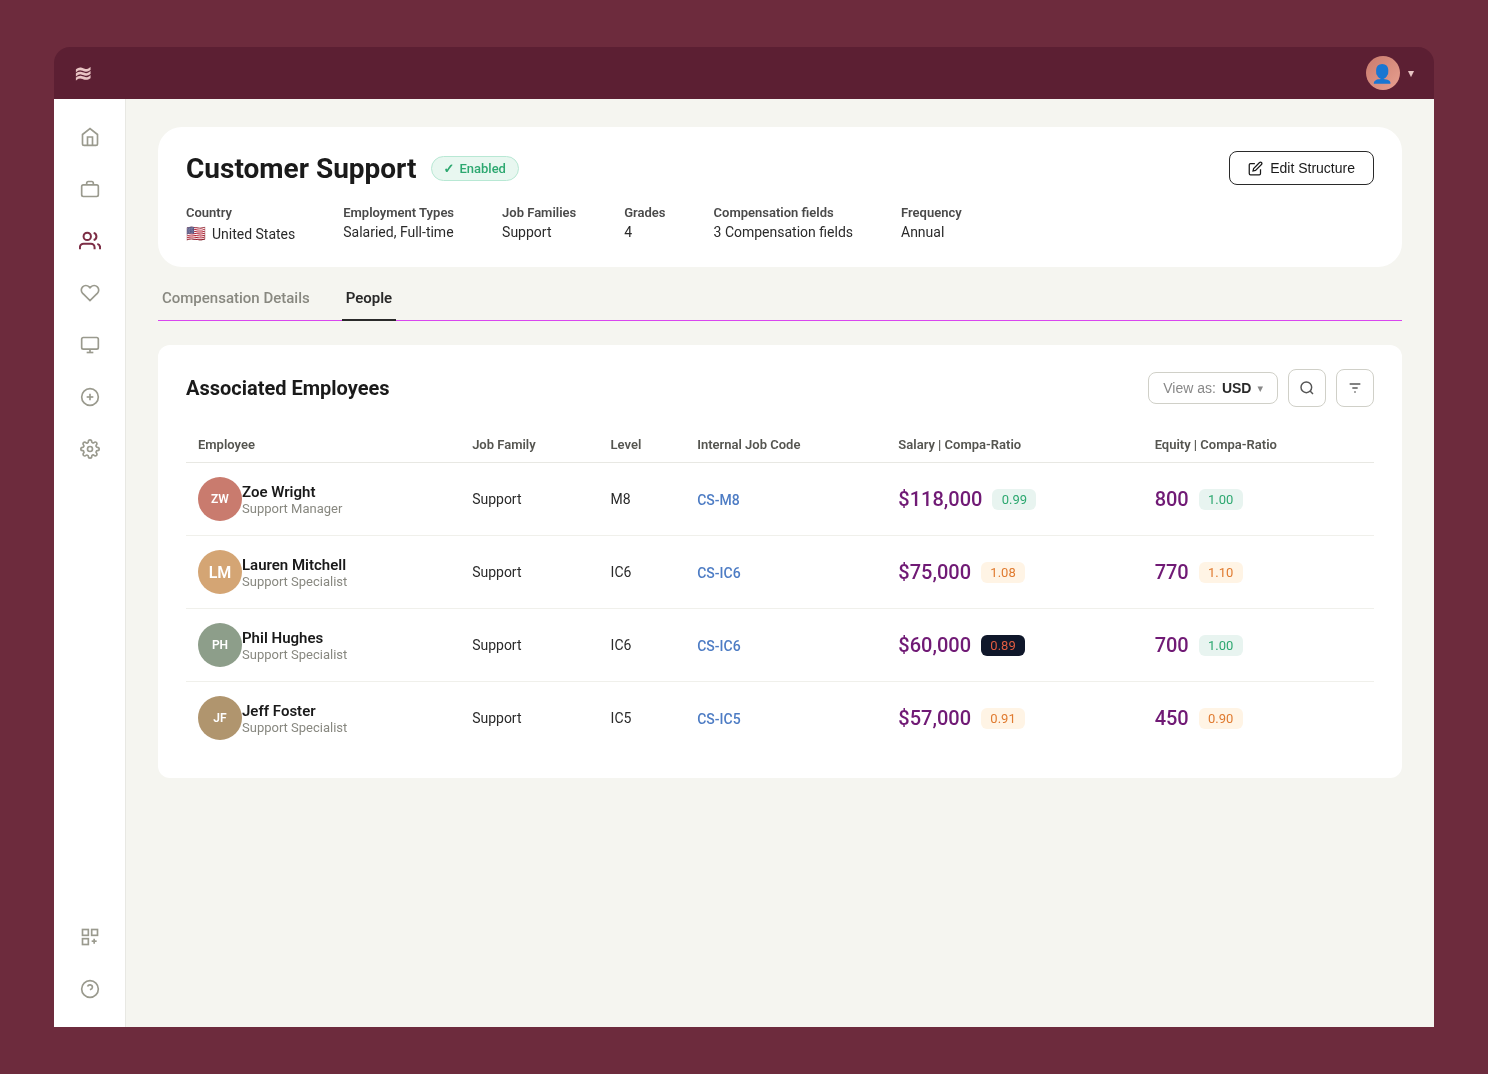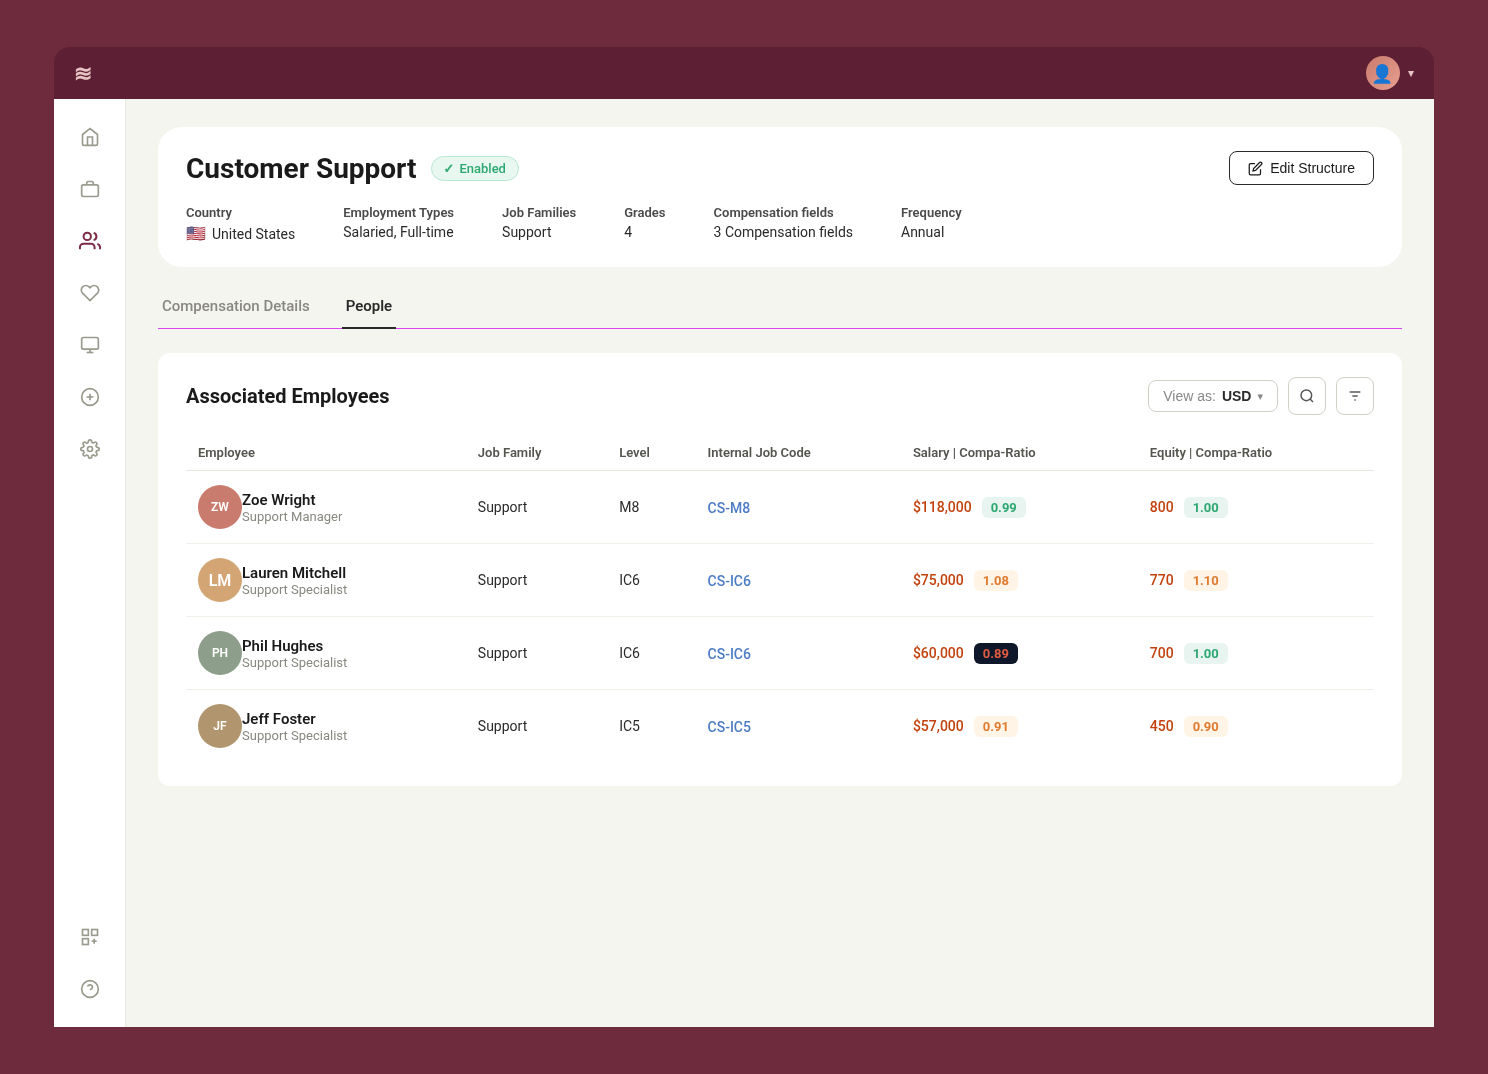--- a/index.html
+++ b/index.html
@@ -98,21 +98,21 @@
       background: #f5f5f0;
       overflow-y: auto;
       padding: 28px 32px;
     }
 
     
     .header-card {
       background: #ffffff;
       border-radius: 24px;
       padding: 24px 28px;
-      margin-bottom: 20px;
+      margin-bottom: 12px;
     }
     .header-title-row {
       display: flex;
       align-items: center;
       justify-content: space-between;
       margin-bottom: 20px;
     }
     .header-title-left {
       display: flex;
       align-items: center;
@@ -284,29 +284,29 @@
       display: flex;
       align-items: center;
       justify-content: center;
       font-size: 18px;
       font-weight: 600;
       color: #fff;
     }
     .emp-name { font-size: 15px; font-weight: 600; color: #1a1a1a; }
     .emp-title { font-size: 13px; color: #888880; }
     .job-code-link { color: #4d7cc4; font-weight: 500; font-size: 14px; cursor: pointer; }
-    .salary { font-size: 14px; color: #c2410c; font-weight: 500; }
+    .salary { font-size: 20px; color: #701a75; font-weight: 500; }
     .compa-badge {
       display: inline-flex;
       align-items: center;
       justify-content: center;
       border-radius: 6px;
       padding: 3px 8px;
       font-size: 13px;
-      font-weight: 700;
+      font-weight: 400;
       min-width: 44px;
     }
     .compa-green { background: #e8f4f0; color: #2da870; }
     .compa-orange { background: #fff4e5; color: #e07b30; }
     .compa-red { background: #0f172a; color: #e05c40; }
     .salary-compa-cell { display: flex; align-items: center; gap: 10px; }
     td.level-cell, td.family-cell { font-size: 14px; color: #2a2a2a; }
 
     .window-wrapper {
       position: relative;

